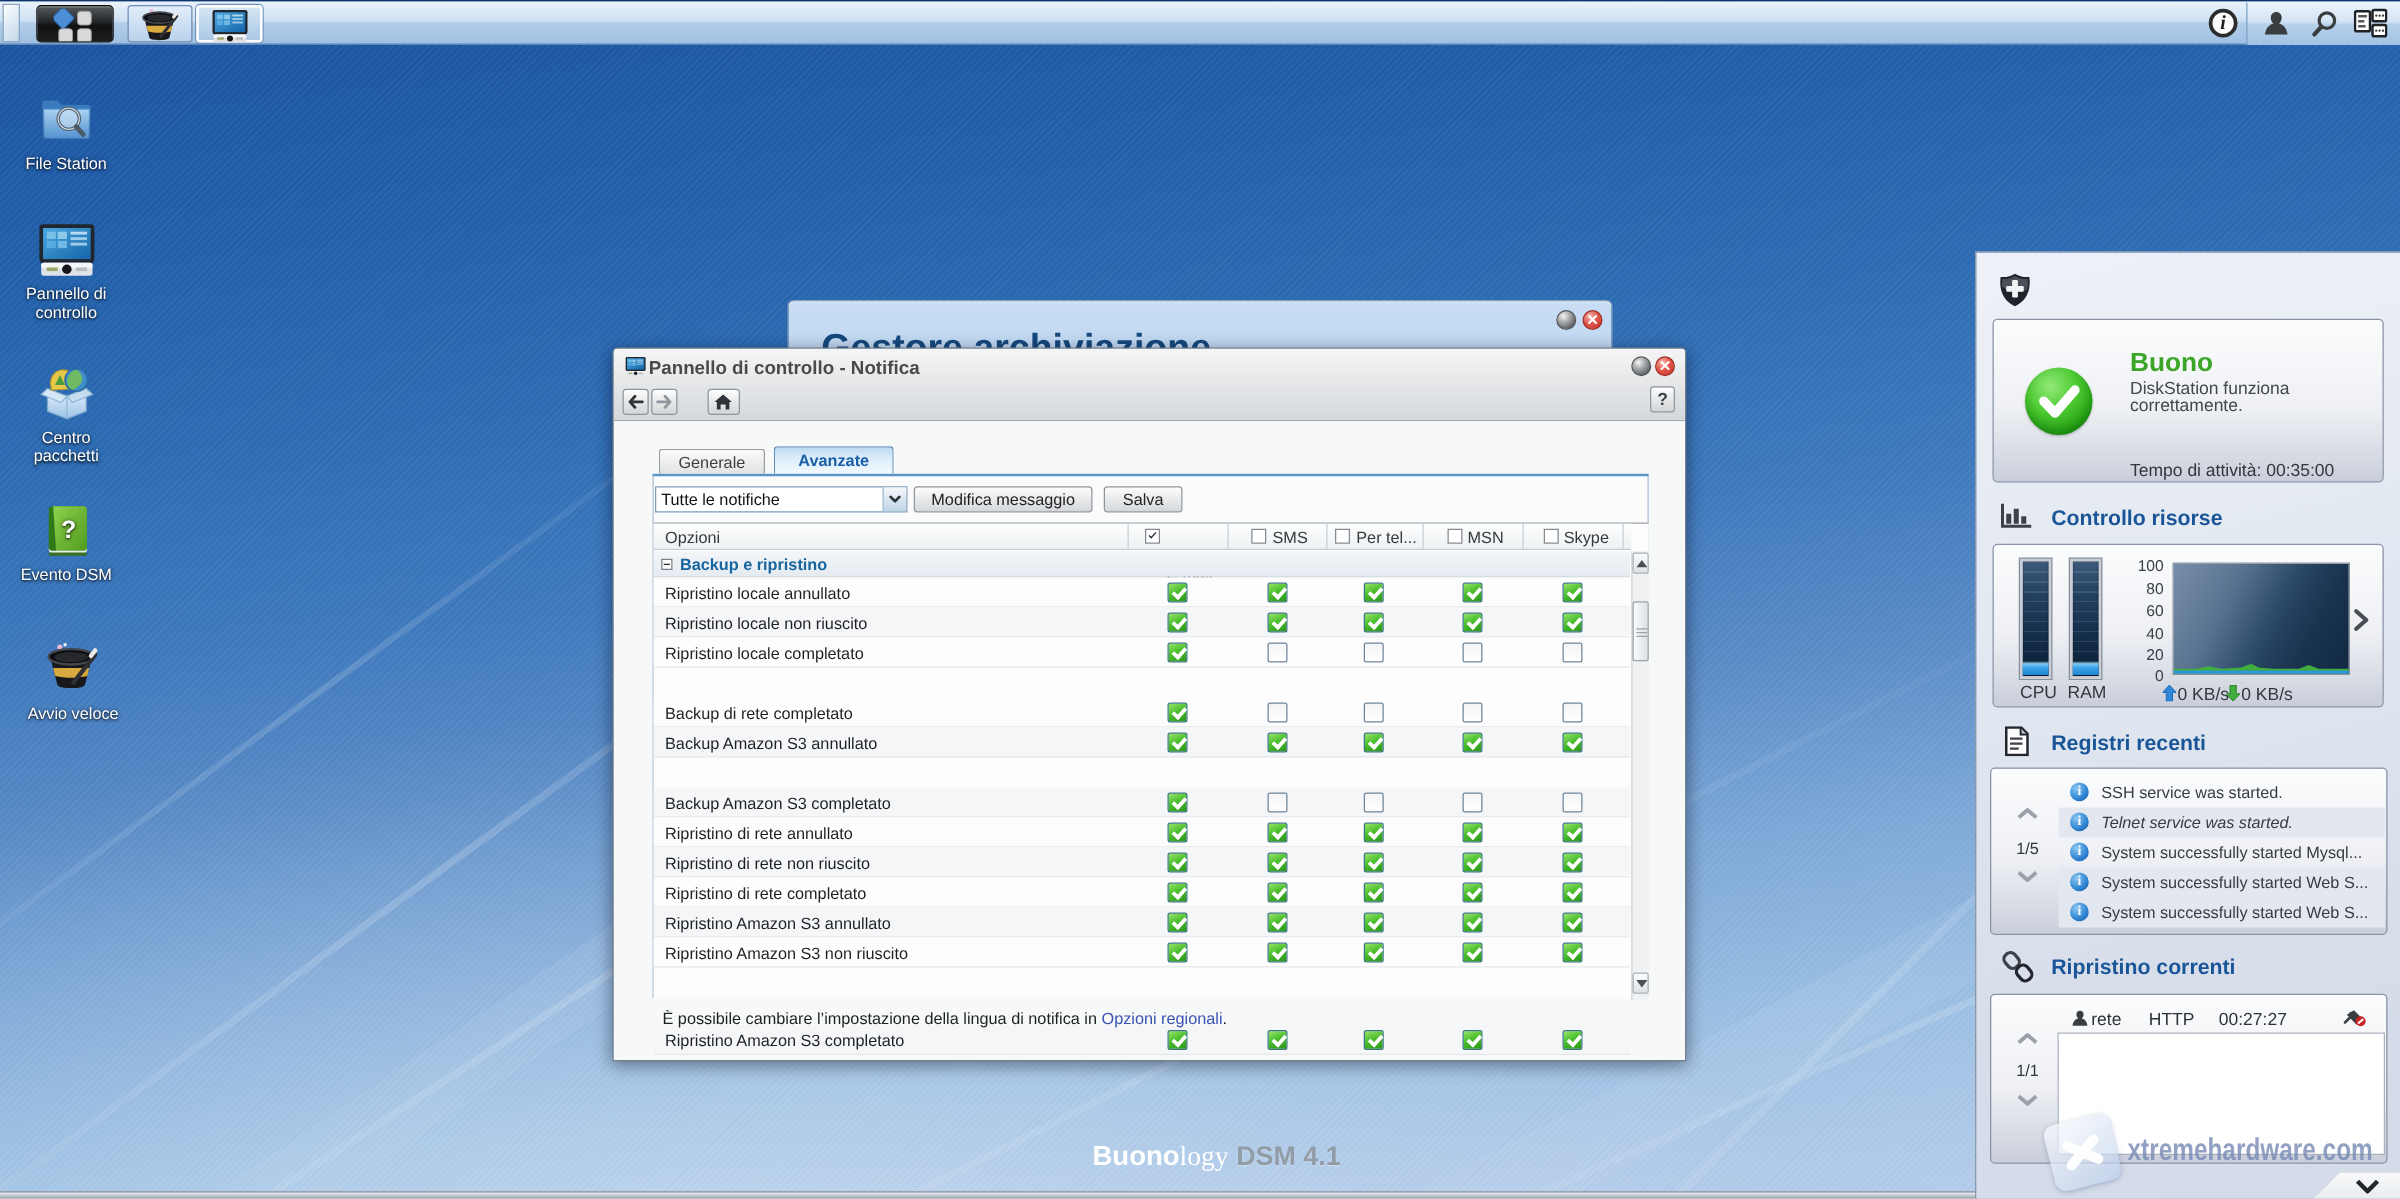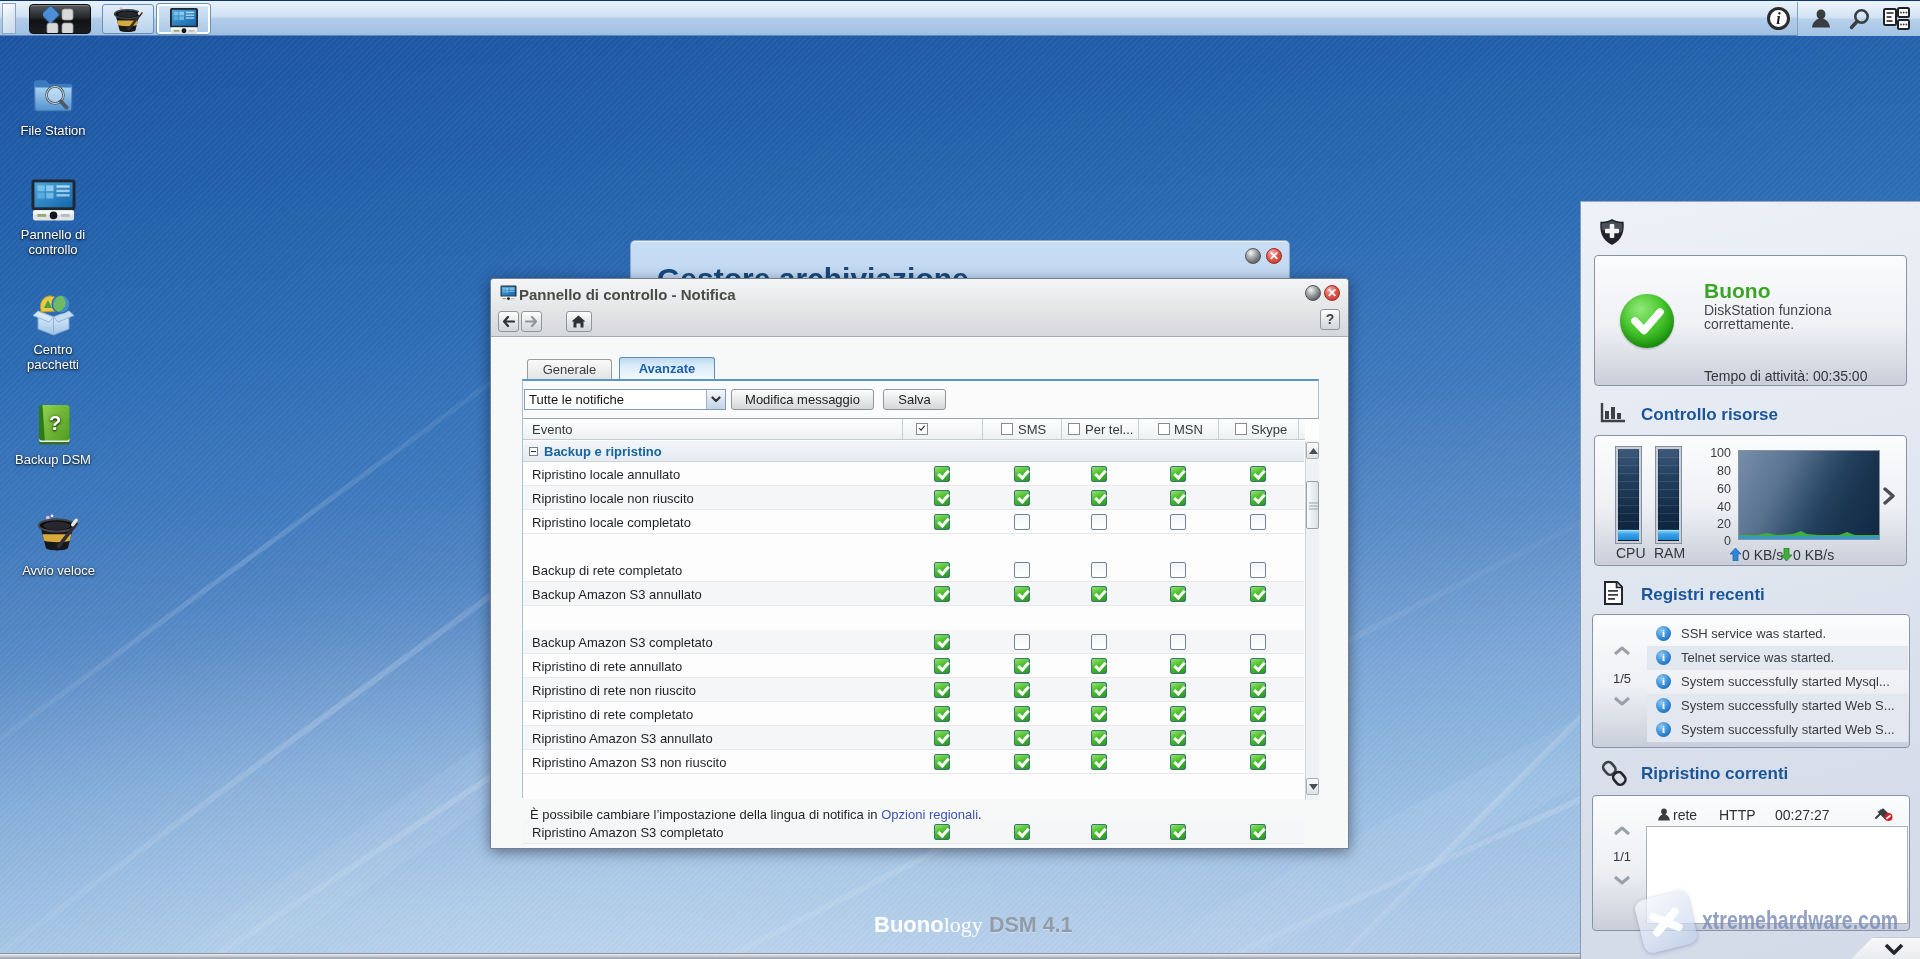--- a/index.html
+++ b/index.html
@@ -260,21 +260,21 @@
     <div>Centro<br>pacchetti</div>
   </div>
   <div class="dicon" style="left:0px; top:403px;">
     <svg width="43" height="44" viewBox="0 0 43 44">
       <path d="M7 5 C7 3 8.5 2 10 2 L35 2 C36.5 2 37.5 3 37.5 4.5 L37.5 37 C37.5 38.5 36.5 39.5 35 39.5 L10 39.5 C8.5 39.5 7 38.5 7 36.5 Z" fill="#2f7a18"></path>
       <path d="M10.5 2 L35 2 C36.5 2 37.5 3 37.5 4.5 L37.5 37 C37.5 38.5 36.5 39.5 35 39.5 L13 39.5 Z" fill="url(#bookg)"></path>
       <path d="M7 36.5 C7 38.5 8.5 39.5 10 39.5 L35 39.5 C36.5 39.5 37.5 38.5 37.5 37 L37.5 35 C37.5 36.5 36.5 37.5 35 37.5 L10 37.5 C8.5 37.5 7 36.8 7 35 Z" fill="#e8eef4"></path>
       <rect x="7" y="39" width="30.5" height="2.5" rx="1" fill="#3a6e20"></rect>
       <text x="23" y="27" font-size="20" font-weight="bold" fill="#fff" text-anchor="middle" font-family="Liberation Sans">?</text>
     </svg>
-    <div>Backup DSM</div>
+    <div>Evento DSM</div>
   </div>
   <div class="dicon" style="left:0px; top:512px;padding-left:11px;">
     <svg width="50" height="46" viewBox="0 0 36 30">
         <use href="#maghat"></use>
       </svg>
     <div>Avvio veloce</div>
   </div>
 
   <div class="abs" id="bgwin">
     <div class="title" style="top:21px; font-size:30px;">Gestore archiviazione</div>
@@ -316,21 +316,21 @@
     <div id="tabpanel">
       <div id="dropdown">Tutte le notifiche<div id="ddarrow">
             <svg width="10" height="7" viewBox="0 0 10 7" style="position:absolute;left:4px;top:6px;">
               <path d="M1.5 1.5 L5 5 L8.5 1.5" fill="none" stroke="#2e3338" stroke-width="2.2" stroke-linecap="round" stroke-linejoin="round"></path>
             </svg>
           </div></div>
       <div class="pbtn" style="left:208px; width:143px;">Modifica messaggio</div>
       <div class="pbtn" style="left:360px; width:63px;">Salva</div>
       <div id="ntable">
         <div id="thead">
-          <div style="position:absolute; left:9px; top:3px;">Evento</div>
+          <div style="position:absolute; left:9px; top:3px;">Opzioni</div>
           <div class="hsep" style="left:379px;"></div>
           <div class="hsep" style="left:459px;"></div>
           <div class="hsep" style="left:538px;"></div>
           <div class="hsep" style="left:615px;"></div>
           <div class="hsep" style="left:695px;"></div>
           <div class="hsep" style="left:775px;"></div>
           <i class="hcb" style="left:393px;">
               <s style="position:absolute;left:2px;top:2px;width:6px;height:3px;border-left:1.6px solid #222;border-bottom:1.6px solid #222;transform:rotate(-48deg);text-decoration:none;"></s>
             </i>
             <span style="position:absolute;left:410px;top:20px;margin-top:12px;">E-mail</span>
@@ -534,21 +534,21 @@
     <div class="shead" style="top:383px;">Registri recenti</div>
     <div class="sbox" style="top:412px; height:134px; left:11px; width:318px;">
       <svg class="abs" style="left:20px;top:30px;" width="18" height="12" viewBox="0 0 18 12">
           <path d="M2 9 L9 3 L16 9" fill="none" stroke="#9aa1a8" stroke-width="3" stroke-linejoin="round"></path>
         </svg>
       <div class="abs" style="left:14px;top:56px;width:30px;text-align:center;font-size:13px;color:#33373c;">1/5</div>
       <svg class="abs" style="left:20px;top:80px;" width="18" height="12" viewBox="0 0 18 12">
           <path d="M2 3 L9 9 L16 3" fill="none" stroke="#9aa1a8" stroke-width="3" stroke-linejoin="round"></path>
         </svg>
       <div class="lrow" style="top:7px;"><i class="info"></i>SSH service was started.</div>
-      <div class="lrow lalt" style="top:31px;"><i class="info"></i>Telnet service was started.</div>
+      <div class="lrow lalt" style="top:31px;font-style:italic;"><i class="info"></i>Telnet service was started.</div>
       <div class="lrow" style="top:55px;"><i class="info"></i>System successfully started Mysql...</div>
       <div class="lrow lalt" style="top:79px;"><i class="info"></i>System successfully started Web S...</div>
       <div class="lrow lalt" style="top:103px;"><i class="info"></i>System successfully started Web S...</div>
     </div>
     <svg class="abs" style="left:20px;top:558px;" width="26" height="27" viewBox="0 0 26 27">
       <rect x="3" y="2" width="10" height="13" rx="4.5" transform="rotate(-40 8 8)" fill="none" stroke="#3c4148" stroke-width="2.6"></rect>
       <rect x="13" y="12" width="10" height="13" rx="4.5" transform="rotate(-40 18 18)" fill="none" stroke="#23272d" stroke-width="2.6"></rect>
     </svg>
     <div class="shead" style="top:562px;">Ripristino correnti</div>
     <div class="sbox" style="top:593px; height:136px; left:11px; width:318px;">

